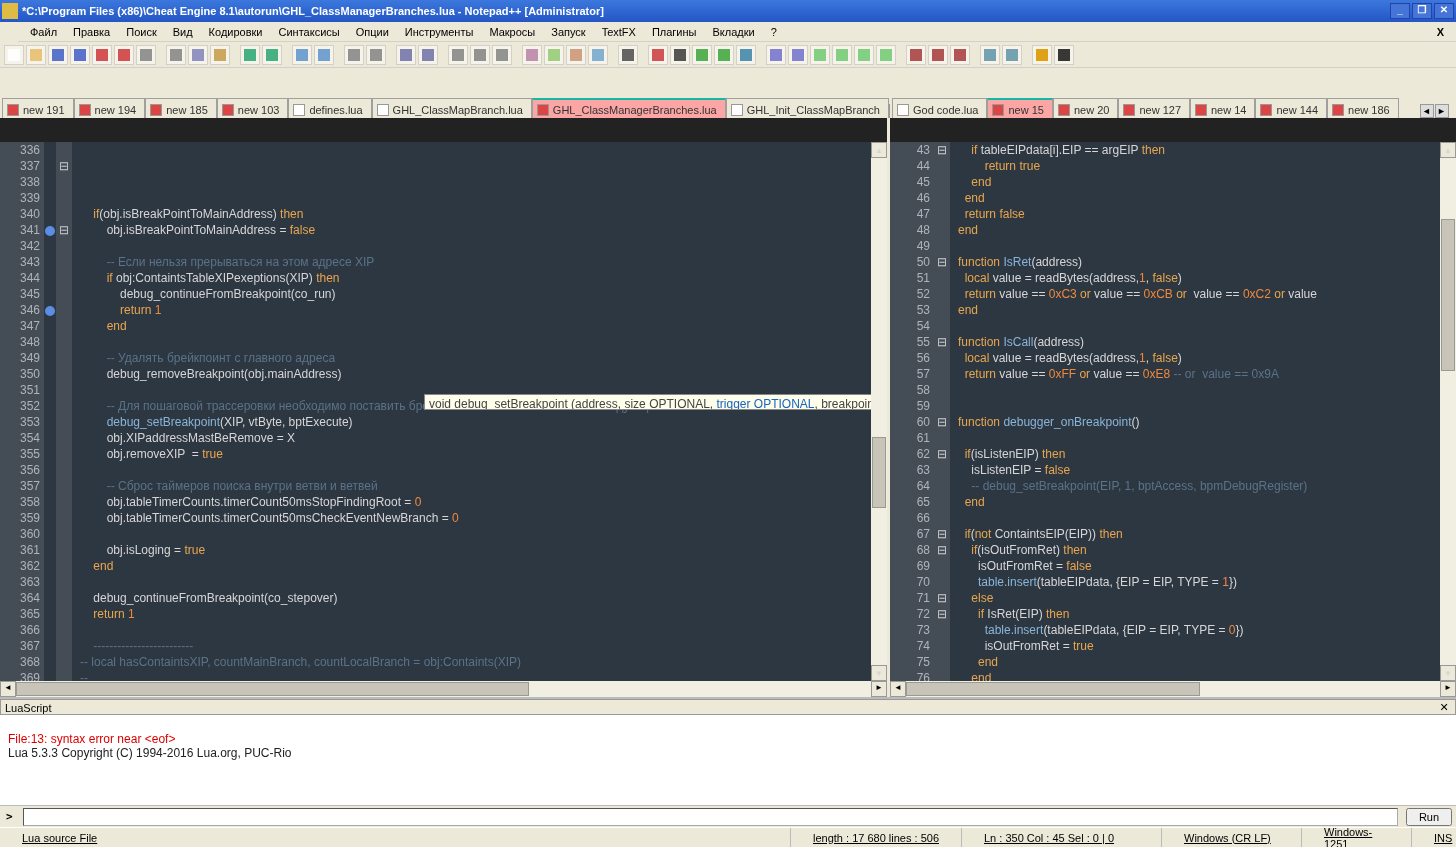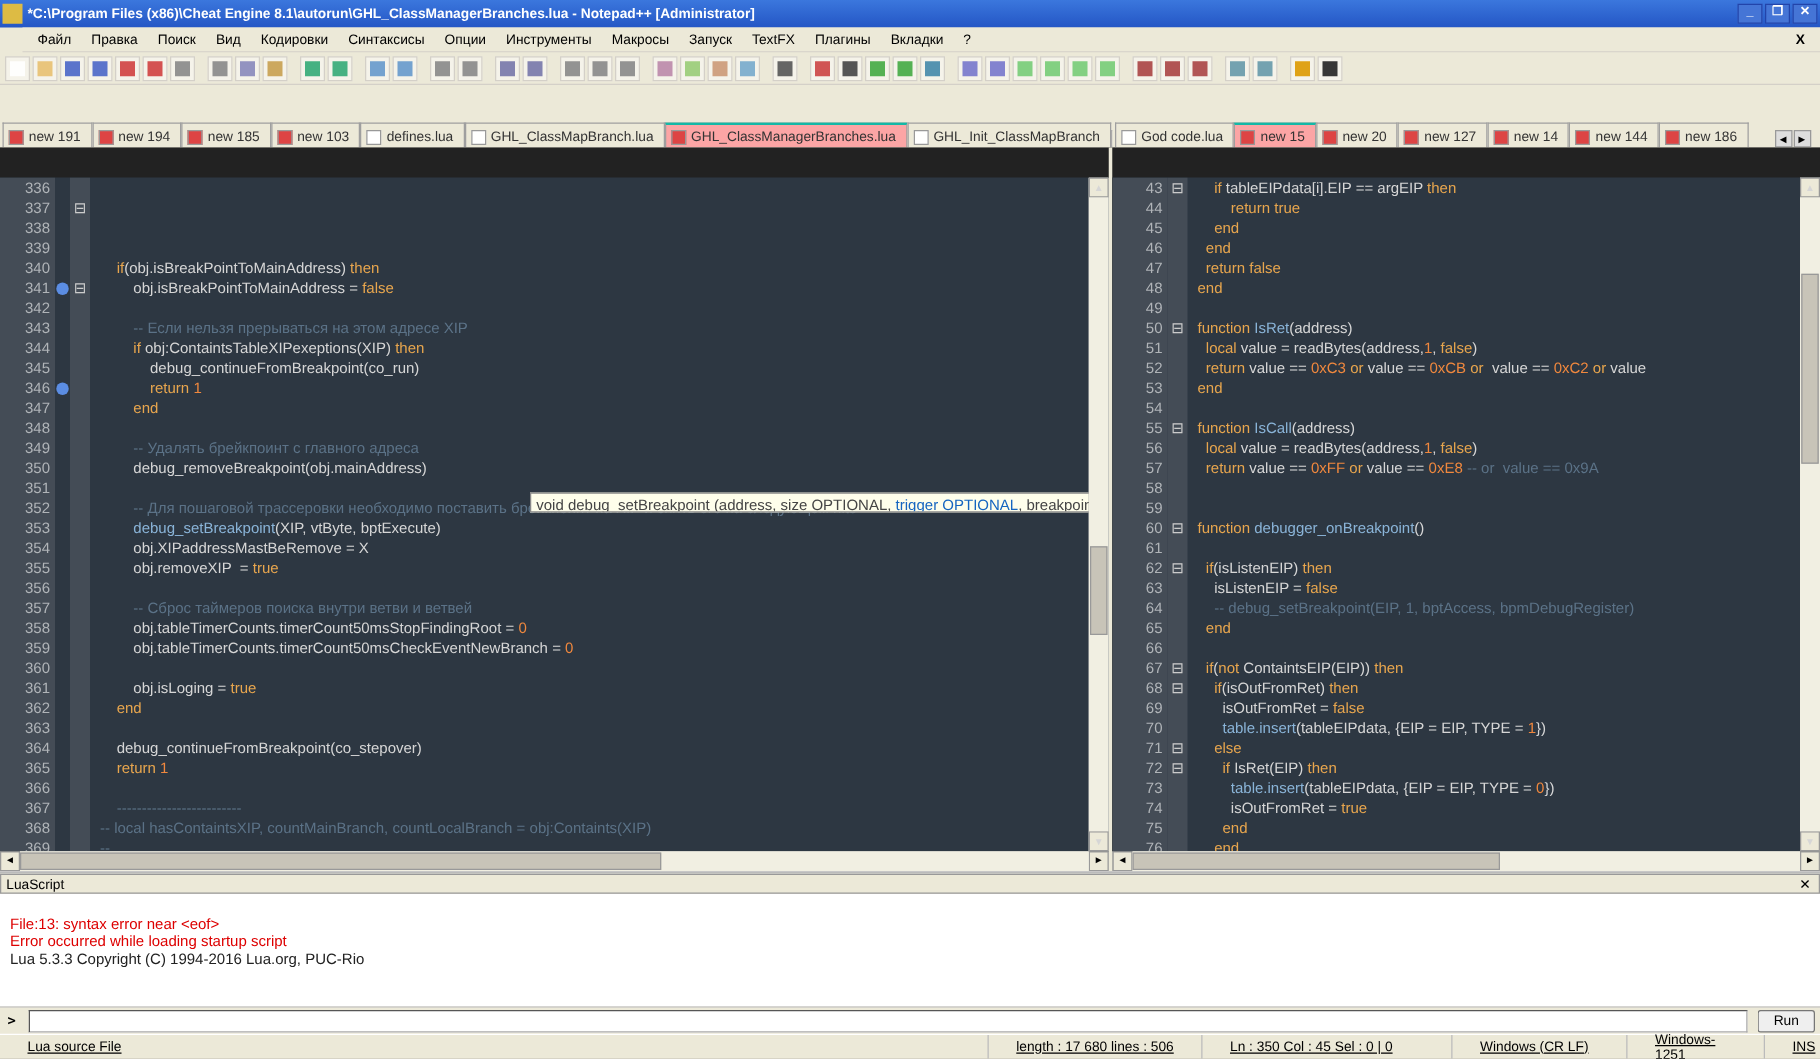--- a/index.html
+++ b/index.html
@@ -432,21 +432,20 @@
   </div>
 </div>
 
 <div class="console">
   <div class="hdr">
     <span>LuaScript</span>
     <span class="x">✕</span>
   </div>
   <div class="out">
     <div class="err">File:13: syntax error near &lt;eof&gt;</div>
-    <div class="err">Error occurred while loading startup script</div>
     <div>Lua 5.3.3  Copyright (C) 1994-2016 Lua.org, PUC-Rio</div>
   </div>
 </div>
 
 <div class="cmdline">
   <span class="prompt">&gt;</span>
   <input type="text" style="">
   <button>Run</button>
 </div>
 

